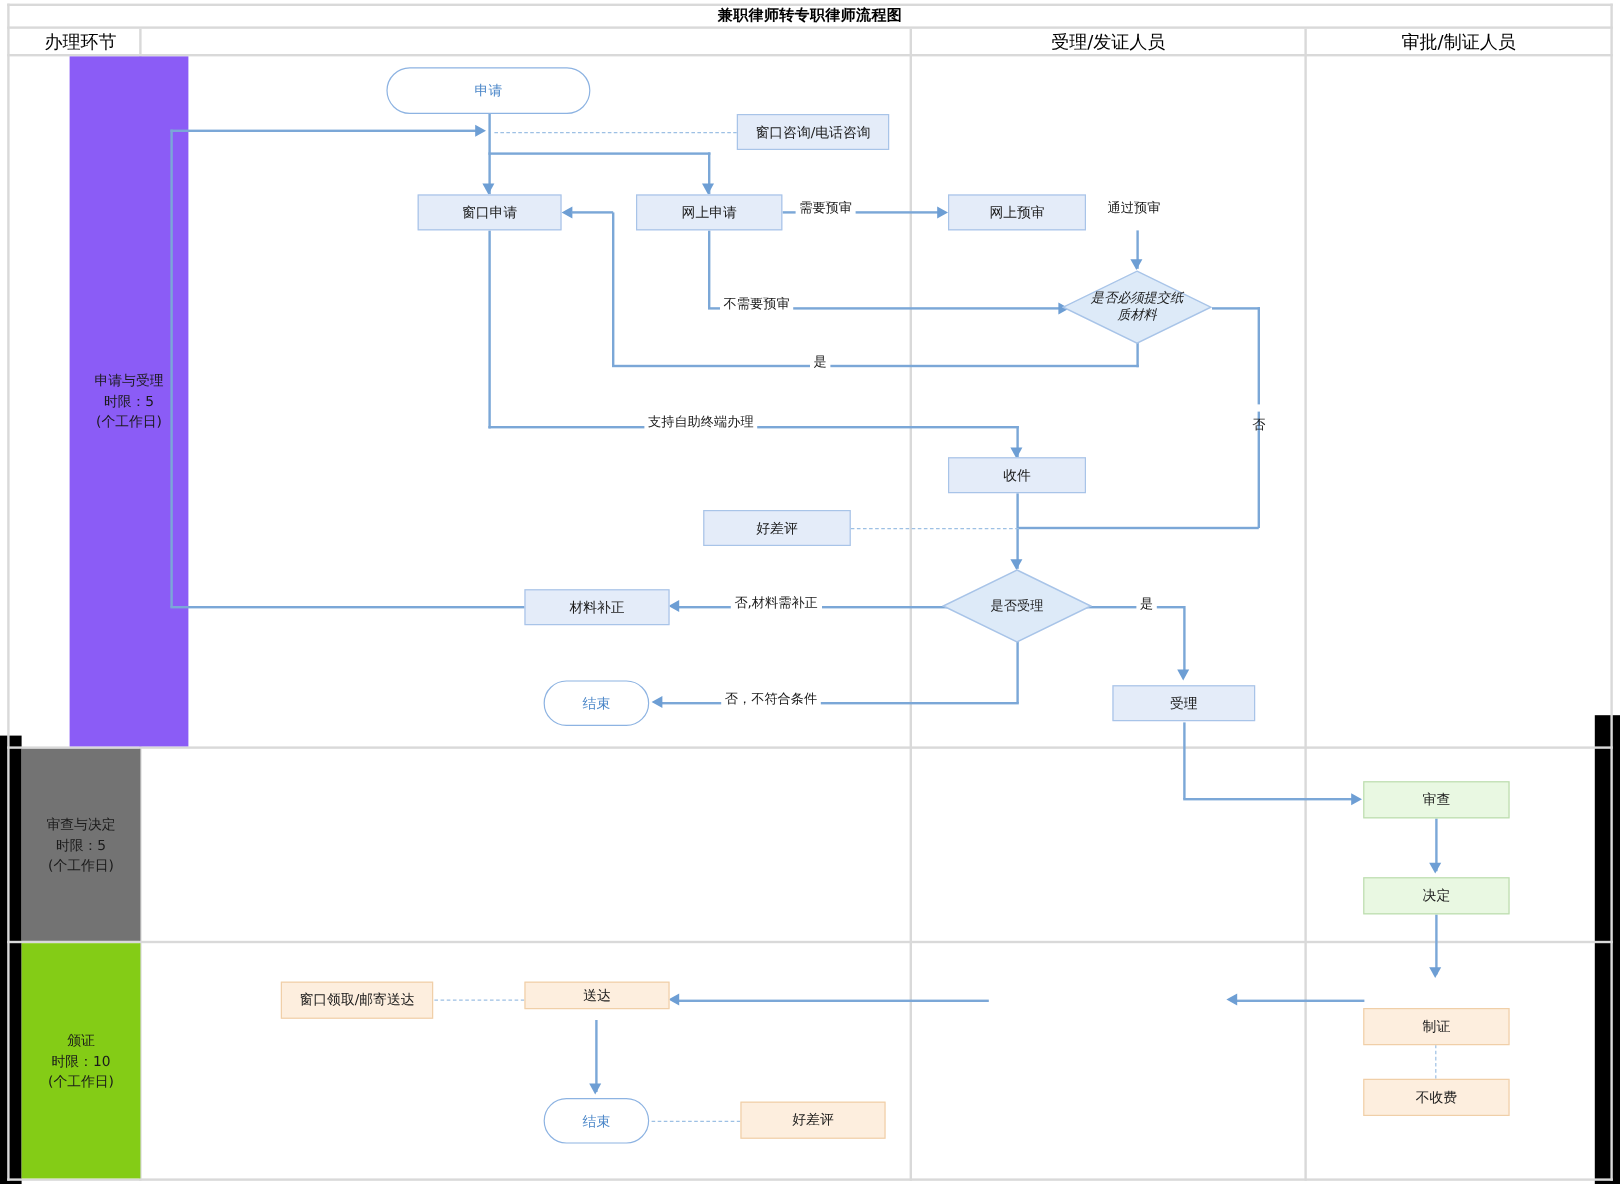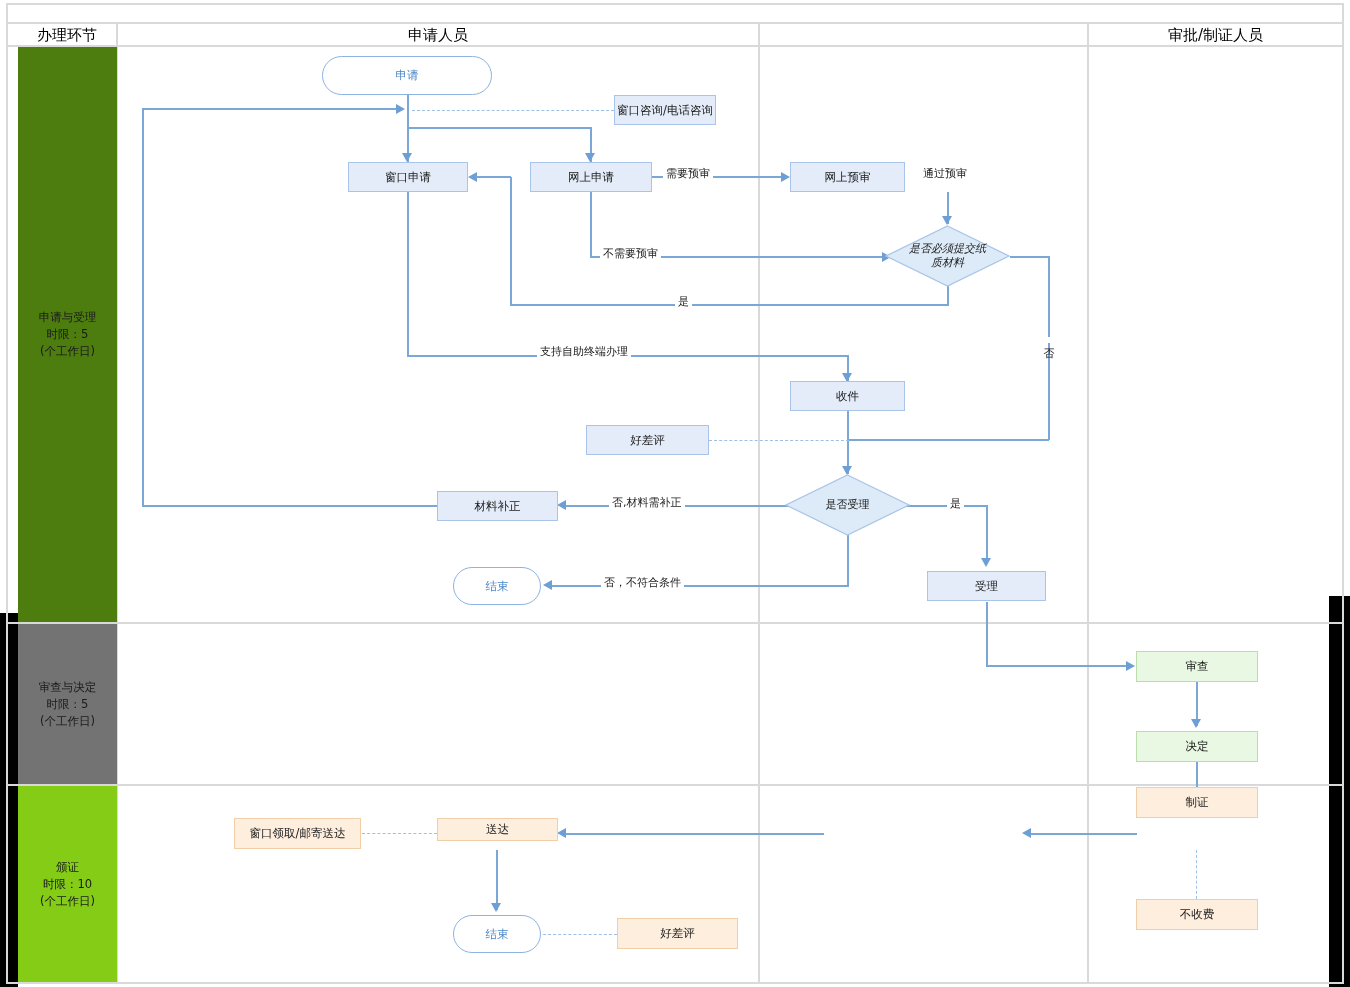--- a/index.html
+++ b/index.html
@@ -14,21 +14,21 @@
   .title-bar{position:absolute;left:6px;top:4px;width:1338px;height:18px;
              display:flex;align-items:center;justify-content:center;}
   .title-bar span{font-size:12.5px;color:#000;font-weight:600;letter-spacing:.3px;}
 
   .hdr{position:absolute;height:22px;display:flex;align-items:center;justify-content:center;}
   .hdr span{font-size:15px;color:#000;font-weight:400;}
 
   
   .phase{position:absolute;left:18px;width:99px;display:flex;align-items:center;justify-content:center;}
   .phase-txt{font-size:11.5px;color:#1a1a1a;line-height:17px;text-align:center;white-space:pre-line;}
-  .ph-blue{background:#4d7c0f;}
+  .ph-blue{background:#8b5cf6;margin-left:40px;}
   .ph-green{background:#737373;}
   .ph-orange{background:#84cc16;}
 
   
   .node{position:absolute;box-sizing:border-box;display:flex;align-items:center;
         justify-content:center;text-align:center;font-size:11.5px;color:#1a1a1a;line-height:15px;}
   .n-rect{background:#e4ecf9;border:1px solid #a8c4e8;}
   .n-term{background:#ffffff;border:1px solid #8db3e2;border-radius:22px;color:#4a86c8;}
   .n-green{background:#e9f8e2;border:1px solid #bcdcae;}
   .n-orange{background:#fdeede;border:1px solid #f0cfa8;}
@@ -51,40 +51,43 @@
   .elabel.vert{writing-mode:vertical-rl;text-orientation:upright;padding:3px 0;}
 </style>
 </head>
 <body>
 
 <div id="root">
 
   <div class="blackbar" style="left:0;top:613px;width:18px;height:374px;"></div>
   <div class="blackbar" style="left:1329px;top:596px;width:21px;height:391px;"></div>
 
+  <div class="title-bar">
+    <span>兼职律师转专职律师流程图</span>
+  </div>
 
   <div class="tbl-line" style="left:6px;top:3px;width:1338px;height:2px;"></div>
   <div class="tbl-line" style="left:6px;top:22px;width:1338px;height:2px;"></div>
   <div class="tbl-line" style="left:6px;top:45px;width:1338px;height:2px;"></div>
   <div class="tbl-line" style="left:6px;top:3px;width:2px;height:981px;"></div>
   <div class="tbl-line" style="left:1342px;top:3px;width:2px;height:981px;"></div>
   <div class="tbl-line" style="left:6px;top:982px;width:1338px;height:2px;"></div>
 
   <div class="tbl-line" style="left:116px;top:24px;width:2px;height:960px;"></div>
   <div class="tbl-line" style="left:758px;top:24px;width:2px;height:960px;"></div>
   <div class="tbl-line" style="left:1087px;top:24px;width:2px;height:960px;"></div>
 
   <div class="tbl-line" style="left:6px;top:622px;width:1338px;height:2px;"></div>
   <div class="tbl-line" style="left:6px;top:784px;width:1338px;height:2px;"></div>
 
   <div class="hdr" style="left:18px;top:24px;width:98px;">
     <span>办理环节</span>
     </div>
-  <div class="hdr" style="left:118px;top:24px;width:640px;">
-    <span>申请人员</span>
+  <div class="hdr" style="left:760px;top:24px;width:327px;">
+    <span>受理/发证人员</span>
     </div>
   <div class="hdr" style="left:1089px;top:24px;width:253px;">
     <span>审批/制证人员</span>
     </div>
 
   <div class="phase ph-blue" style="top:47px;height:575px;">
     <div class="phase-txt">申请与受理
 时限：5
 (个工作日)</div>
     </div>
@@ -185,21 +188,21 @@
 
   <div class="ln lnv" style="left:496px;top:850px;height:60px;"></div>
   <div class="arw arw-d" style="left:491px;top:903px;"></div>
 
   <div class="dash-h" style="left:543px;top:934px;width:74px;"></div>
 
   <div class="node n-term" style="left:322px;top:56px;width:170px;height:39px;">
     <span>申请</span>
     </div>
 
-  <div class="node n-rect" style="left:614px;top:95px;width:102px;height:30px;">
+  <div class="node n-rect" style="left:614px;top:95px;width:127px;height:30px;">
     <span>窗口咨询/电话咨询</span>
     </div>
 
   <div class="node n-rect" style="left:348px;top:162px;width:120px;height:30px;">
     <span>窗口申请</span>
     </div>
 
   <div class="node n-rect" style="left:530px;top:162px;width:122px;height:30px;">
     <span>网上申请</span>
     </div>
@@ -243,21 +246,21 @@
     </div>
 
   <div class="node n-green" style="left:1136px;top:651px;width:122px;height:31px;">
     <span>审查</span>
     </div>
 
   <div class="node n-green" style="left:1136px;top:731px;width:122px;height:31px;">
     <span>决定</span>
     </div>
 
-  <div class="node n-orange" style="left:1136px;top:787px;width:122px;height:31px;">
+  <div class="node n-orange" style="left:1136px;top:840px;width:122px;height:31px;">
     <span>制证</span>
     </div>
 
   <div class="node n-orange" style="left:1136px;top:899px;width:122px;height:31px;">
     <span>不收费</span>
     </div>
 
 
   <div class="node n-orange" style="left:437px;top:818px;width:121px;height:23px;">
     <span>送达</span>

